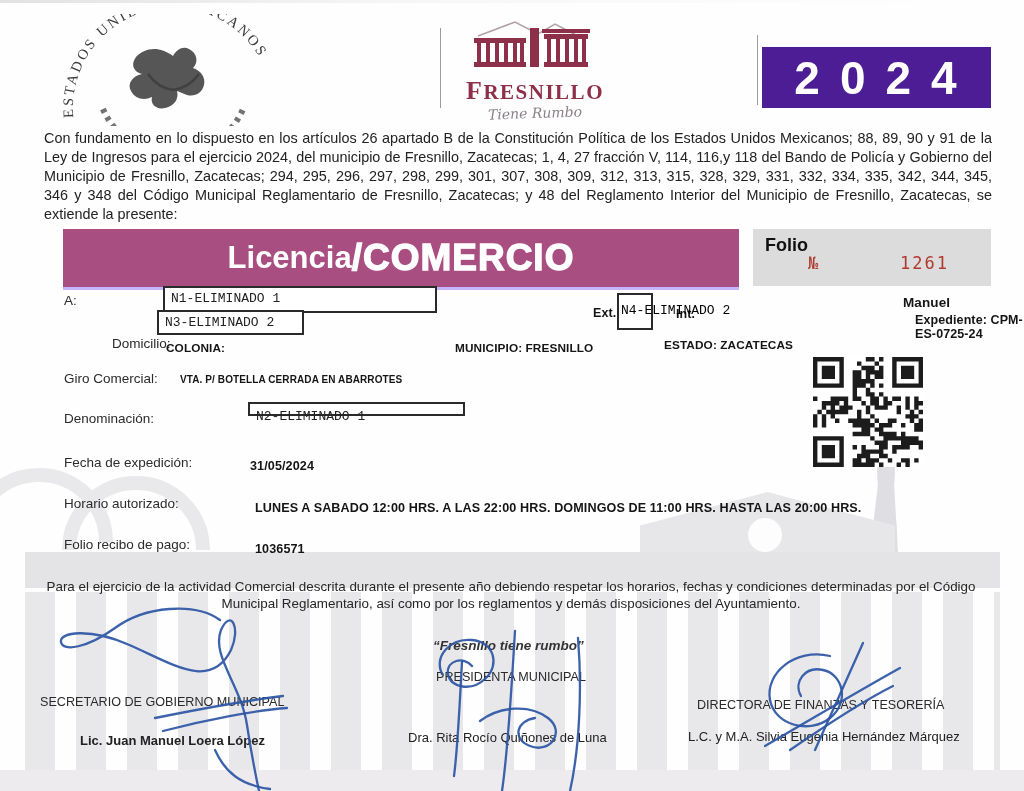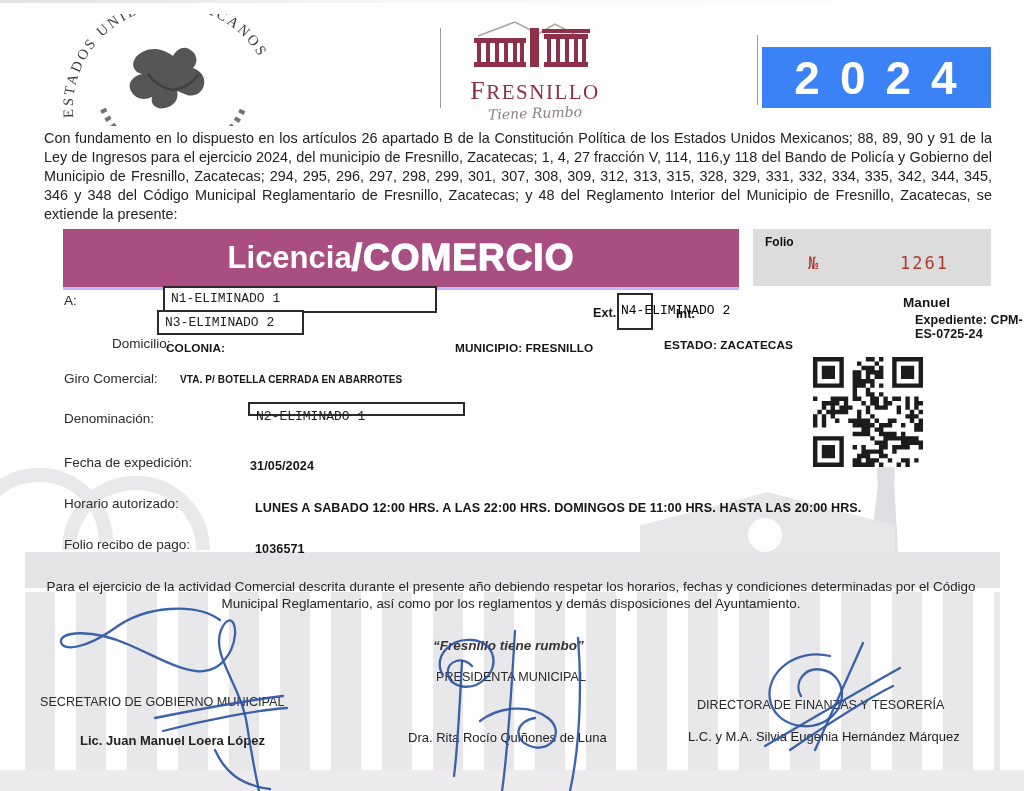--- a/index.html
+++ b/index.html
@@ -17,37 +17,37 @@
   .wm-house-hole{left:748px;top:518px;width:34px;height:34px;border-radius:50%;background:#fdfdfd;}
   .wm-arch{width:120px;height:120px;border:14px solid #e9e9ec;border-radius:50%;
            clip-path:inset(0 0 50% 0);}
   
   .seal{left:48px;top:14px;width:250px;height:112px;}
   .shield{left:348px;top:18px;width:92px;height:112px;text-align:center;}
   .shield-cap1{display:block;font-size:7.5px;font-weight:bold;color:#4a2a33;letter-spacing:.4px;margin-top:1px;}
   .shield-cap2{display:block;font-size:13px;font-weight:bold;font-family:"Liberation Serif",serif;color:#4a2a33;}
   .vline{width:1px;background:#9a9aa0;}
   .logo{left:450px;top:20px;width:170px;height:100px;text-align:center;}
-  .logo-word{font-family:"Liberation Serif",serif;font-weight:normal;color:#8e3049;
+  .logo-word{font-family:"Liberation Serif",serif;font-weight:bold;color:#8e3049;
              font-size:21px;letter-spacing:1.5px;line-height:1;display:block;margin-top:2px;}
   .logo-word::first-letter{font-size:26px;}
   .logo-tag{font-family:"DejaVu Serif",serif;font-style:italic;color:#8a8088;font-size:14px;
             display:block;transform:rotate(-2deg);margin-top:1px;}
-  .yearbox{left:762px;top:47px;width:229px;height:61px;background:#3b82f6;display:flex;
+  .yearbox{left:762px;top:47px;width:229px;height:61px;background:#4c1d95;display:flex;
            align-items:center;justify-content:center;}
   .yearbox span{color:#fff;font-weight:bold;font-size:46px;letter-spacing:20px;padding-left:18px;}
   
   .legal{left:44px;top:129px;width:948px;font-size:14.4px;line-height:19px;text-align:justify;color:#222;}
   
   .banner{left:63px;top:229px;width:676px;height:58px;background:#a94e81;
           border-bottom:3px solid #c4b5fd;display:flex;align-items:center;justify-content:center;}
   .banner .t1{color:#fff;font-size:31px;font-weight:bold;}
   .banner .t2{color:#fff;font-size:37px;font-weight:bold;-webkit-text-stroke:1.3px #fff;letter-spacing:1px;}
   .foliobox{left:753px;top:229px;width:238px;height:57px;background:#dcdcdd;}
-  .folio-lbl{position:absolute;left:12px;top:6px;font-size:12px;font-weight:bold;color:#111;}
+  .folio-lbl{position:absolute;left:12px;top:6px;font-size:18px;font-weight:bold;color:#111;}
   .folio-no{position:absolute;left:55px;top:24px;color:#b03a30;
             font-family:"DejaVu Sans Mono","DejaVu Sans",monospace;font-size:17px;}
   .folio-num{position:absolute;left:147px;top:24px;color:#b03a30;
              font-family:"DejaVu Sans Mono","DejaVu Sans",monospace;font-size:17px;letter-spacing:2px;}
   
   .lbl{font-size:13.5px;color:#2b2b2b;z-index:2;}
   .bval{font-size:11.8px;font-weight:bold;color:#151515;z-index:2;letter-spacing:.1px;}
   .mono-box{border:2px solid #2a2a2a;background:#fff;font-family:"Liberation Mono",monospace;
             font-size:13px;color:#222;padding:3px 6px 1px 6px;z-index:2;box-sizing:border-box;}
   .mono-free{font-family:"Liberation Mono",monospace;font-size:13px;color:#000000;z-index:3;}

